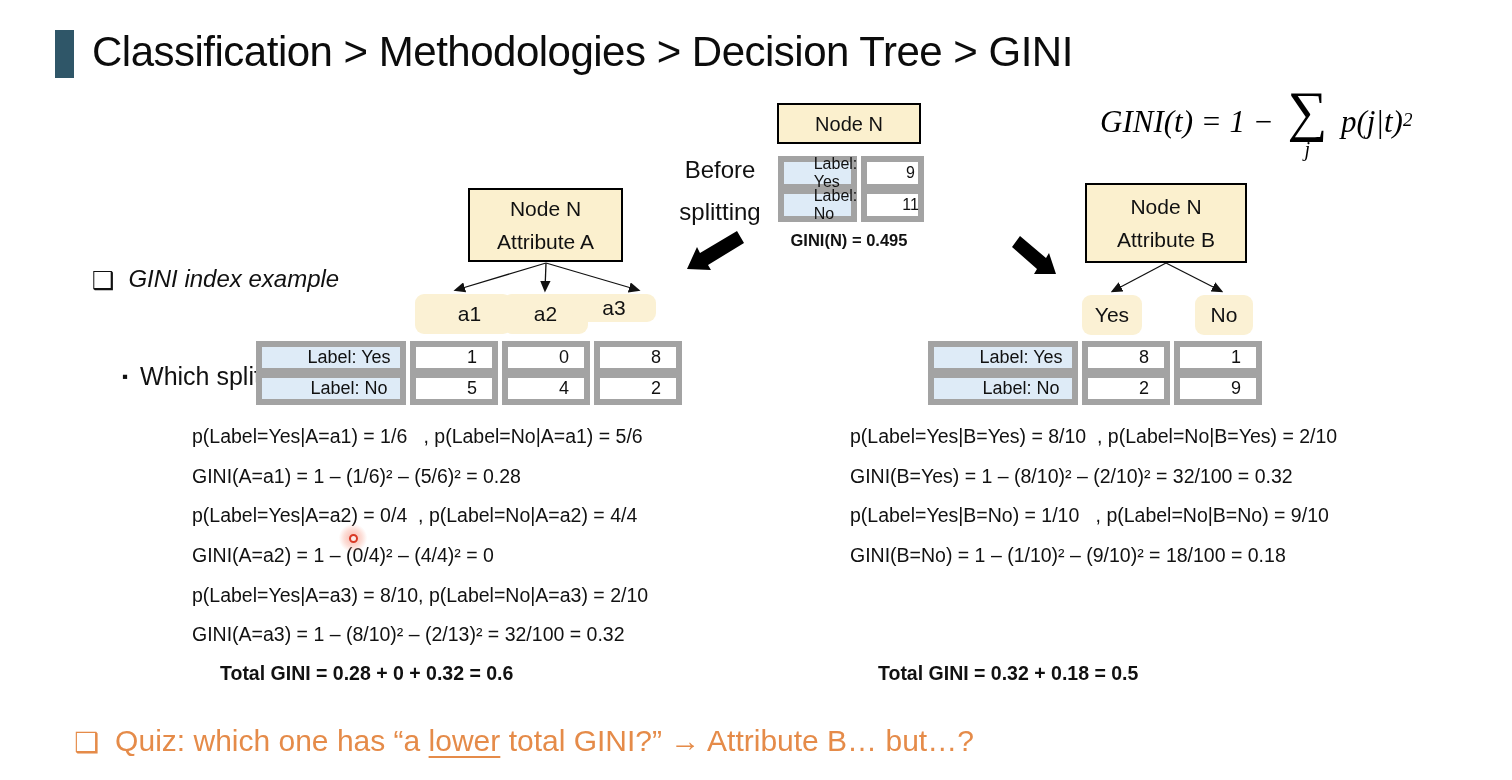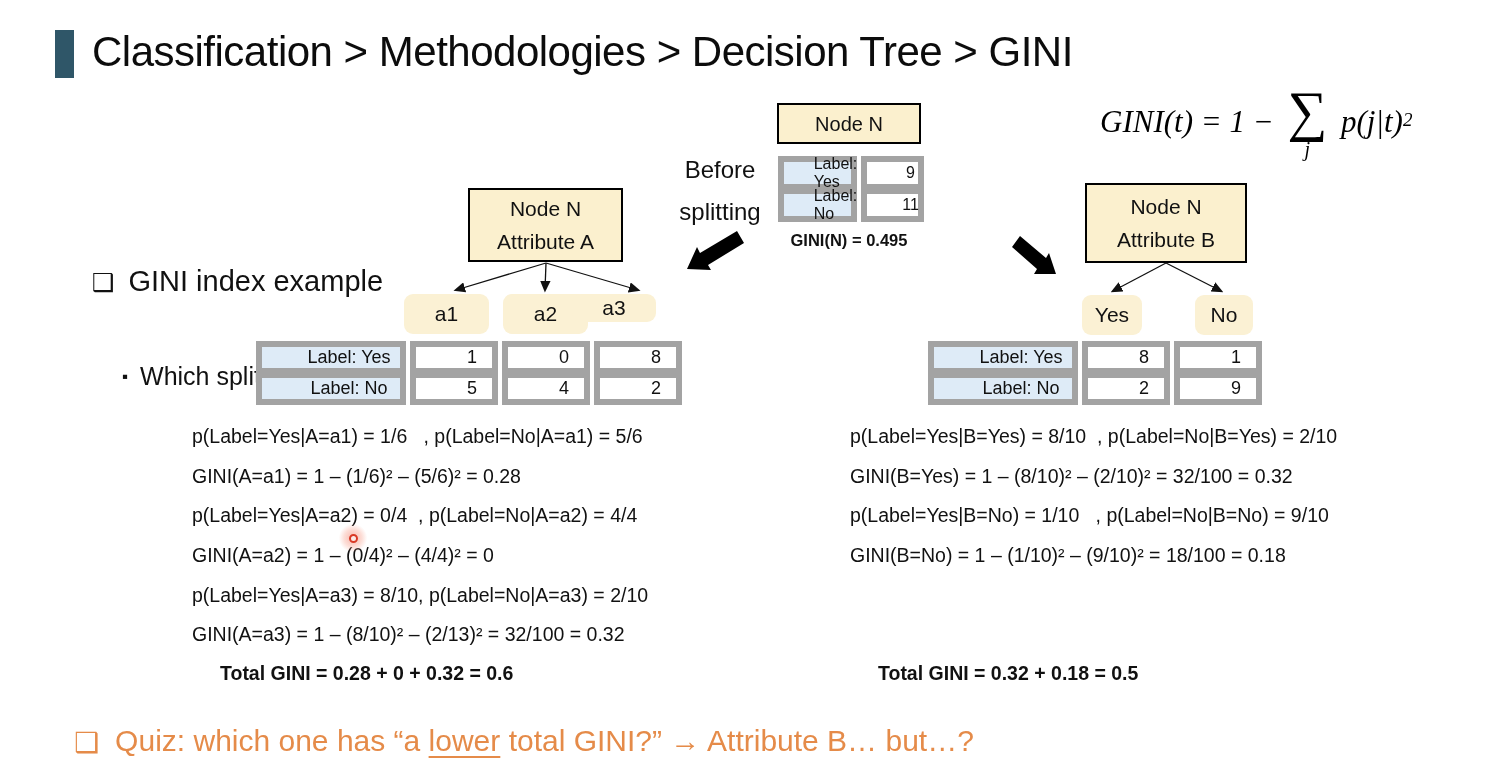--- a/index.html
+++ b/index.html
@@ -6,21 +6,21 @@
   .slide{
     position:relative;width:1512px;height:780px;background:#ffffff;overflow:hidden;
     font-family:"Liberation Sans","DejaVu Sans",sans-serif;color:#111;
   }
   
   .title-bar{position:absolute;left:55px;top:30px;width:19px;height:48px;background:#2F5668;}
   .title-text{position:absolute;left:92px;top:28px;font-size:42px;letter-spacing:-0.5px;color:#0c0c0c;white-space:pre;}
   
   .bullet-main{position:absolute;left:92px;top:265px;display:flex;align-items:center;gap:14px;}
   .bullet-main .glyph{font-size:25px;line-height:1;transform:translateY(1px);}
-  .bullet-main .txt{font-size:29px;}
+  .bullet-main .txt{font-size:24px;font-style:italic;}
   .bullet-sub{position:absolute;left:122px;top:362px;display:flex;align-items:center;gap:12px;}
   .bullet-sub .glyph{font-size:17px;line-height:1;}
   .bullet-sub .txt{font-size:25px;}
   
   .before-splitting{position:absolute;left:660px;top:155px;width:120px;text-align:center;font-size:24px;}
   .before-splitting div{height:42px;line-height:30px;}
   
   .node-box{position:absolute;background:#FBF0CE;border:2px solid #000;box-sizing:border-box;
             display:flex;flex-direction:column;align-items:center;justify-content:center;}
   .node-box .ln{font-size:21px;line-height:33px;}
@@ -132,21 +132,21 @@
   <svg class="tree-svg" style="left:430px;top:262px;" width="230" height="34" viewBox="0 0 230 34">
     <defs>
       <marker id="ah" markerWidth="9" markerHeight="8" refX="7" refY="4" orient="auto">
         <polygon points="0,0 9,4 0,8" fill="#111"></polygon>
       </marker>
     </defs>
     <line x1="116" y1="1" x2="26" y2="28" stroke="#111" stroke-width="1.3" marker-end="url(#ah)"></line>
     <line x1="116" y1="1" x2="115" y2="28" stroke="#111" stroke-width="1.3" marker-end="url(#ah)"></line>
     <line x1="116" y1="1" x2="208" y2="28" stroke="#111" stroke-width="1.3" marker-end="url(#ah)"></line>
   </svg>
-  <div class="leaf" style="left:404px;top:294px;width:85px;height:40px;">a1</div>
+  <div class="leaf" style="left:415px;top:294px;width:85px;height:40px;padding-left:12px;">a1</div>
   <div class="leaf" style="left:503px;top:294px;width:85px;height:40px;">a2</div>
   <div class="leaf" style="left:572px;top:294px;width:84px;height:28px;">a3</div>
 
   <div class="dtable tbl-split" style="left:256px;top:341px;">
     <div class="drow">
       <div class="dcell lab">Label: Yes</div>
       <div class="dcell val">1</div>
       <div class="dcell val">0</div>
       <div class="dcell val">8</div>
     </div>

